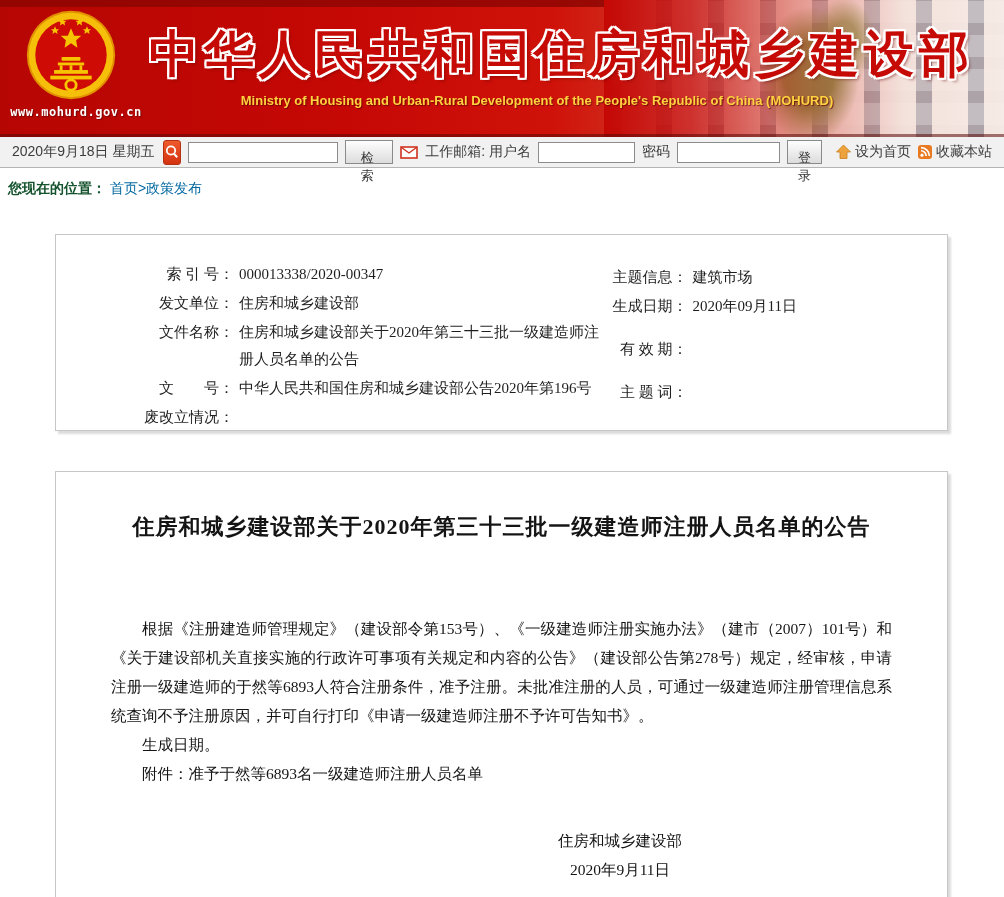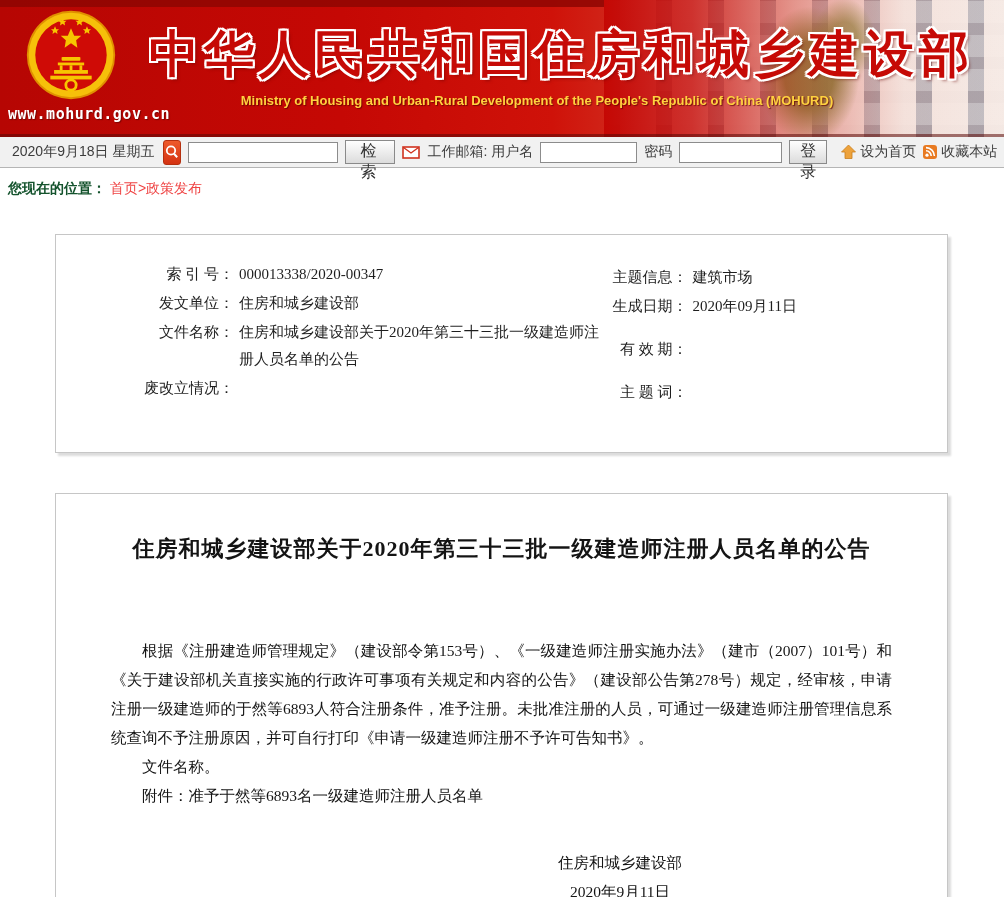--- a/index.html
+++ b/index.html
@@ -18,58 +18,58 @@
     background:
       radial-gradient(ellipse 70px 95px at 205px 75px, rgba(121,146,70,.95) 35%, rgba(121,146,70,0) 72%),
       radial-gradient(ellipse 45px 60px at 240px 40px, rgba(136,158,84,.8) 30%, rgba(136,158,84,0) 70%),
       repeating-linear-gradient(90deg, rgba(120,135,155,.45) 0 16px, rgba(248,242,238,.95) 16px 52px),
       repeating-linear-gradient(0deg, rgba(120,135,155,.30) 0 12px, rgba(248,242,238,.9) 12px 34px),
       #e9cdc4; }
   .banner-photo-overlay { position:absolute; right:0; top:0; width:400px; height:137px;
     background:linear-gradient(to right, #c50804 0%, rgba(197,8,4,.82) 22%, rgba(205,40,25,.45) 48%, rgba(226,150,135,.18) 75%, rgba(231,183,170,.12) 100%); }
   .emblem { position:absolute; left:24px; top:8px; width:94px; height:94px; }
   .site-url { position:absolute; left:8px; top:105px; width:136px; text-align:center;
-    color:#fff; font-weight:bold; font-size:15px; letter-spacing:.5px;
+    color:#fff; font-weight:bold; font-size:12px; letter-spacing:.5px;
     font-family:"DejaVu Sans Mono", monospace; text-shadow:1px 1px 1px rgba(80,0,0,.6); }
   .banner-title { position:absolute; left:149px; right:80px; top:21px; text-align:center;
     font-size:50px; font-weight:bold; color:#c60a06; letter-spacing:5px; white-space:nowrap;
     font-family:"Liberation Sans", sans-serif;
     text-shadow:-2px -2px 0 #fff,2px -2px 0 #fff,-2px 2px 0 #fff,2px 2px 0 #fff,0 -2px 0 #fff,0 2px 0 #fff,-2px 0 0 #fff,2px 0 0 #fff,3px 3px 3px rgba(100,0,0,.5); }
   .banner-sub { position:absolute; left:150px; right:80px; top:93px; text-align:center;
     font-size:13px; font-weight:bold; color:#ffd23f; text-shadow:1px 1px 1px rgba(90,0,0,.7); }
 
   
   .toolbar { display:flex; align-items:center; height:31px; background:#f1f1f1;
     border-bottom:1px solid #b5b5b5; padding:0 12px; gap:7px; font-size:14px; color:#3c3c3c; }
   .tb-date { margin-right:2px; white-space:nowrap; }
   .search-icon-btn { width:26px; height:25px; background:linear-gradient(#ee5a2b,#d43312);
     border:1px solid #b5300f; border-radius:3px; display:flex; align-items:center; justify-content:center; cursor:pointer; }
   .tb-input { height:21px; border:1px solid #8c8c8c; background:#fff; font-size:13px; padding:0 4px; }
   .inp-search { width:150px; }
   .inp-user { width:97px; }
   .inp-pass { width:103px; }
   .tb-btn { height:24px; background:linear-gradient(#fefefe,#dcdcdc); border:1px solid #8a8a8a;
-    font-size:16px; color:#333; padding:0 10px; cursor:pointer; font-family:inherit; }
+    font-size:13px; color:#333; padding:8px 10px; cursor:pointer; font-family:inherit; }
   .btn-retrieve { width:74px; letter-spacing:8px; padding-left:14px; }
   .btn-login { width:46px; }
   .tb-label { white-space:nowrap; }
   .tb-spacer { flex:1; }
   .tb-link { display:flex; align-items:center; gap:4px; white-space:nowrap; cursor:pointer; color:#3c3c3c; }
   .mail-icon, .home-icon, .rss-icon { display:inline-flex; }
 
   
   .breadcrumb { padding:12px 10px 10px 8px; font-size:14px; }
   .crumb-label { color:#14532d; font-weight:bold; }
-  .crumb-path { color:#ef4444; cursor:pointer; }
+  .crumb-path { color:#0369a1; cursor:pointer; }
 
   
   .panel { margin-left:55px; width:893px; background:#fff; border:1px solid #c6c6c6;
     box-shadow:3px 3px 2px #dcdcdc; }
 
-  .infobox { margin-top:26px; height:219px; padding:26px 20px 0 20px; display:flex;
+  .infobox { margin-top:26px; height:197px; padding:26px 20px 0 20px; display:flex;
     font-size:15px; color:#1e1e1e; font-family:"Liberation Serif", serif; }
   .info-col-left { width:62%; }
   .info-col-right { width:38%; }
   .info-row { display:flex; line-height:27px; margin-bottom:2px; }
   .info-label { width:158px; text-align:right; flex:none; white-space:pre; }
   .info-col-right .info-label { width:84px; }
   .info-value { padding-left:5px; }
   .mt14 { margin-top:16px;gap:20px; }
   .mt2 { margin-top:3px; }
 
@@ -179,20 +179,24 @@
     </div>
     <div class="info-row">
       <span class="info-label">发文单位：</span>
       <span class="info-value">住房和城乡建设部</span>
     </div>
     <div class="info-row">
       <span class="info-label">文件名称：</span>
       <span class="info-value">住房和城乡建设部关于2020年第三十三批一级建造师注册人员名单的公告</span>
     </div>
     <div class="info-row">
+      <span class="info-label">文　　号：</span>
+      <span class="info-value">中华人民共和国住房和城乡建设部公告2020年第196号</span>
+    </div>
+    <div class="info-row">
       <span class="info-label">废改立情况：</span>
       <span class="info-value"></span>
     </div>
   </div>
   <div class="info-col-right">
     <div class="info-row mt2">
       <span class="info-label">主题信息：</span>
       <span class="info-value">建筑市场</span>
     </div>
     <div class="info-row">
@@ -206,19 +210,19 @@
     <div class="info-row mt14">
       <span class="info-label">主 题 词：</span>
       <span class="info-value"></span>
     </div>
   </div>
 </div>
 
 <div class="panel article">
   <h1 class="article-title">住房和城乡建设部关于2020年第三十三批一级建造师注册人员名单的公告</h1>
   <p class="para">根据《注册建造师管理规定》（建设部令第153号）、《一级建造师注册实施办法》（建市（2007）101号）和《关于建设部机关直接实施的行政许可事项有关规定和内容的公告》（建设部公告第278号）规定，经审核，申请注册一级建造师的于然等6893人符合注册条件，准予注册。未批准注册的人员，可通过一级建造师注册管理信息系统查询不予注册原因，并可自行打印《申请一级建造师注册不予许可告知书》。</p>
-  <p class="para">文件名称。</p>
+  <p class="para">生成日期。</p>
   <p class="para attachment">附件：准予于然等6893名一级建造师注册人员名单</p>
   <div class="sign-block">
     <div>住房和城乡建设部</div>
     <div>2020年9月11日</div>
   </div>
 </div>
 
 </body></html>

